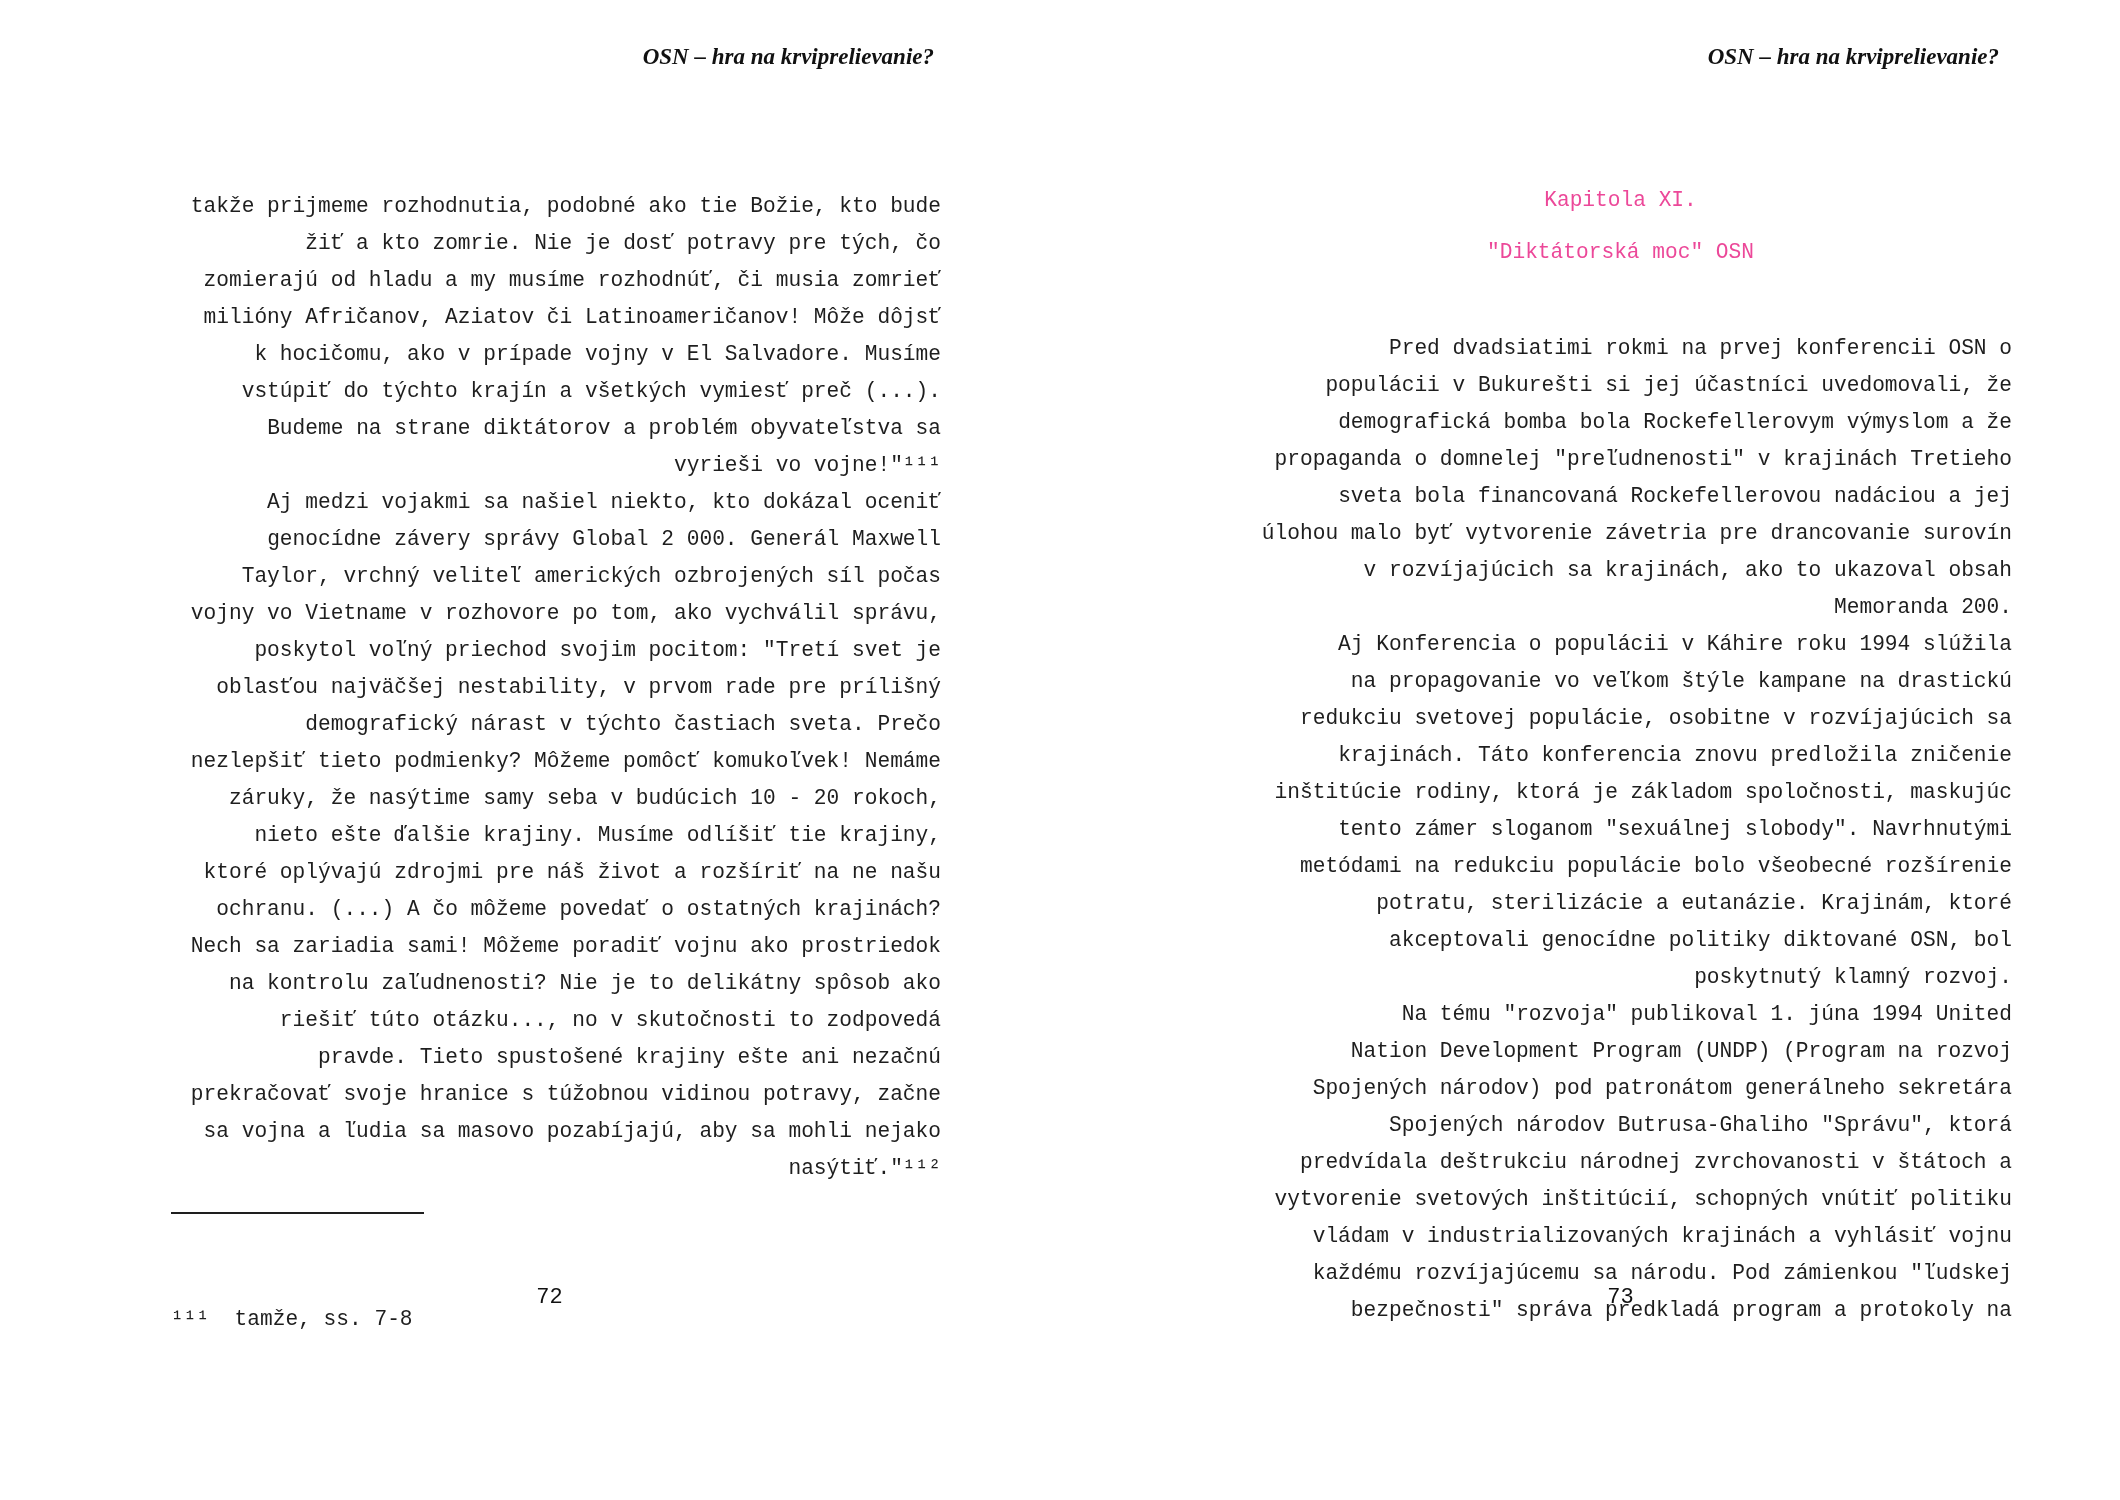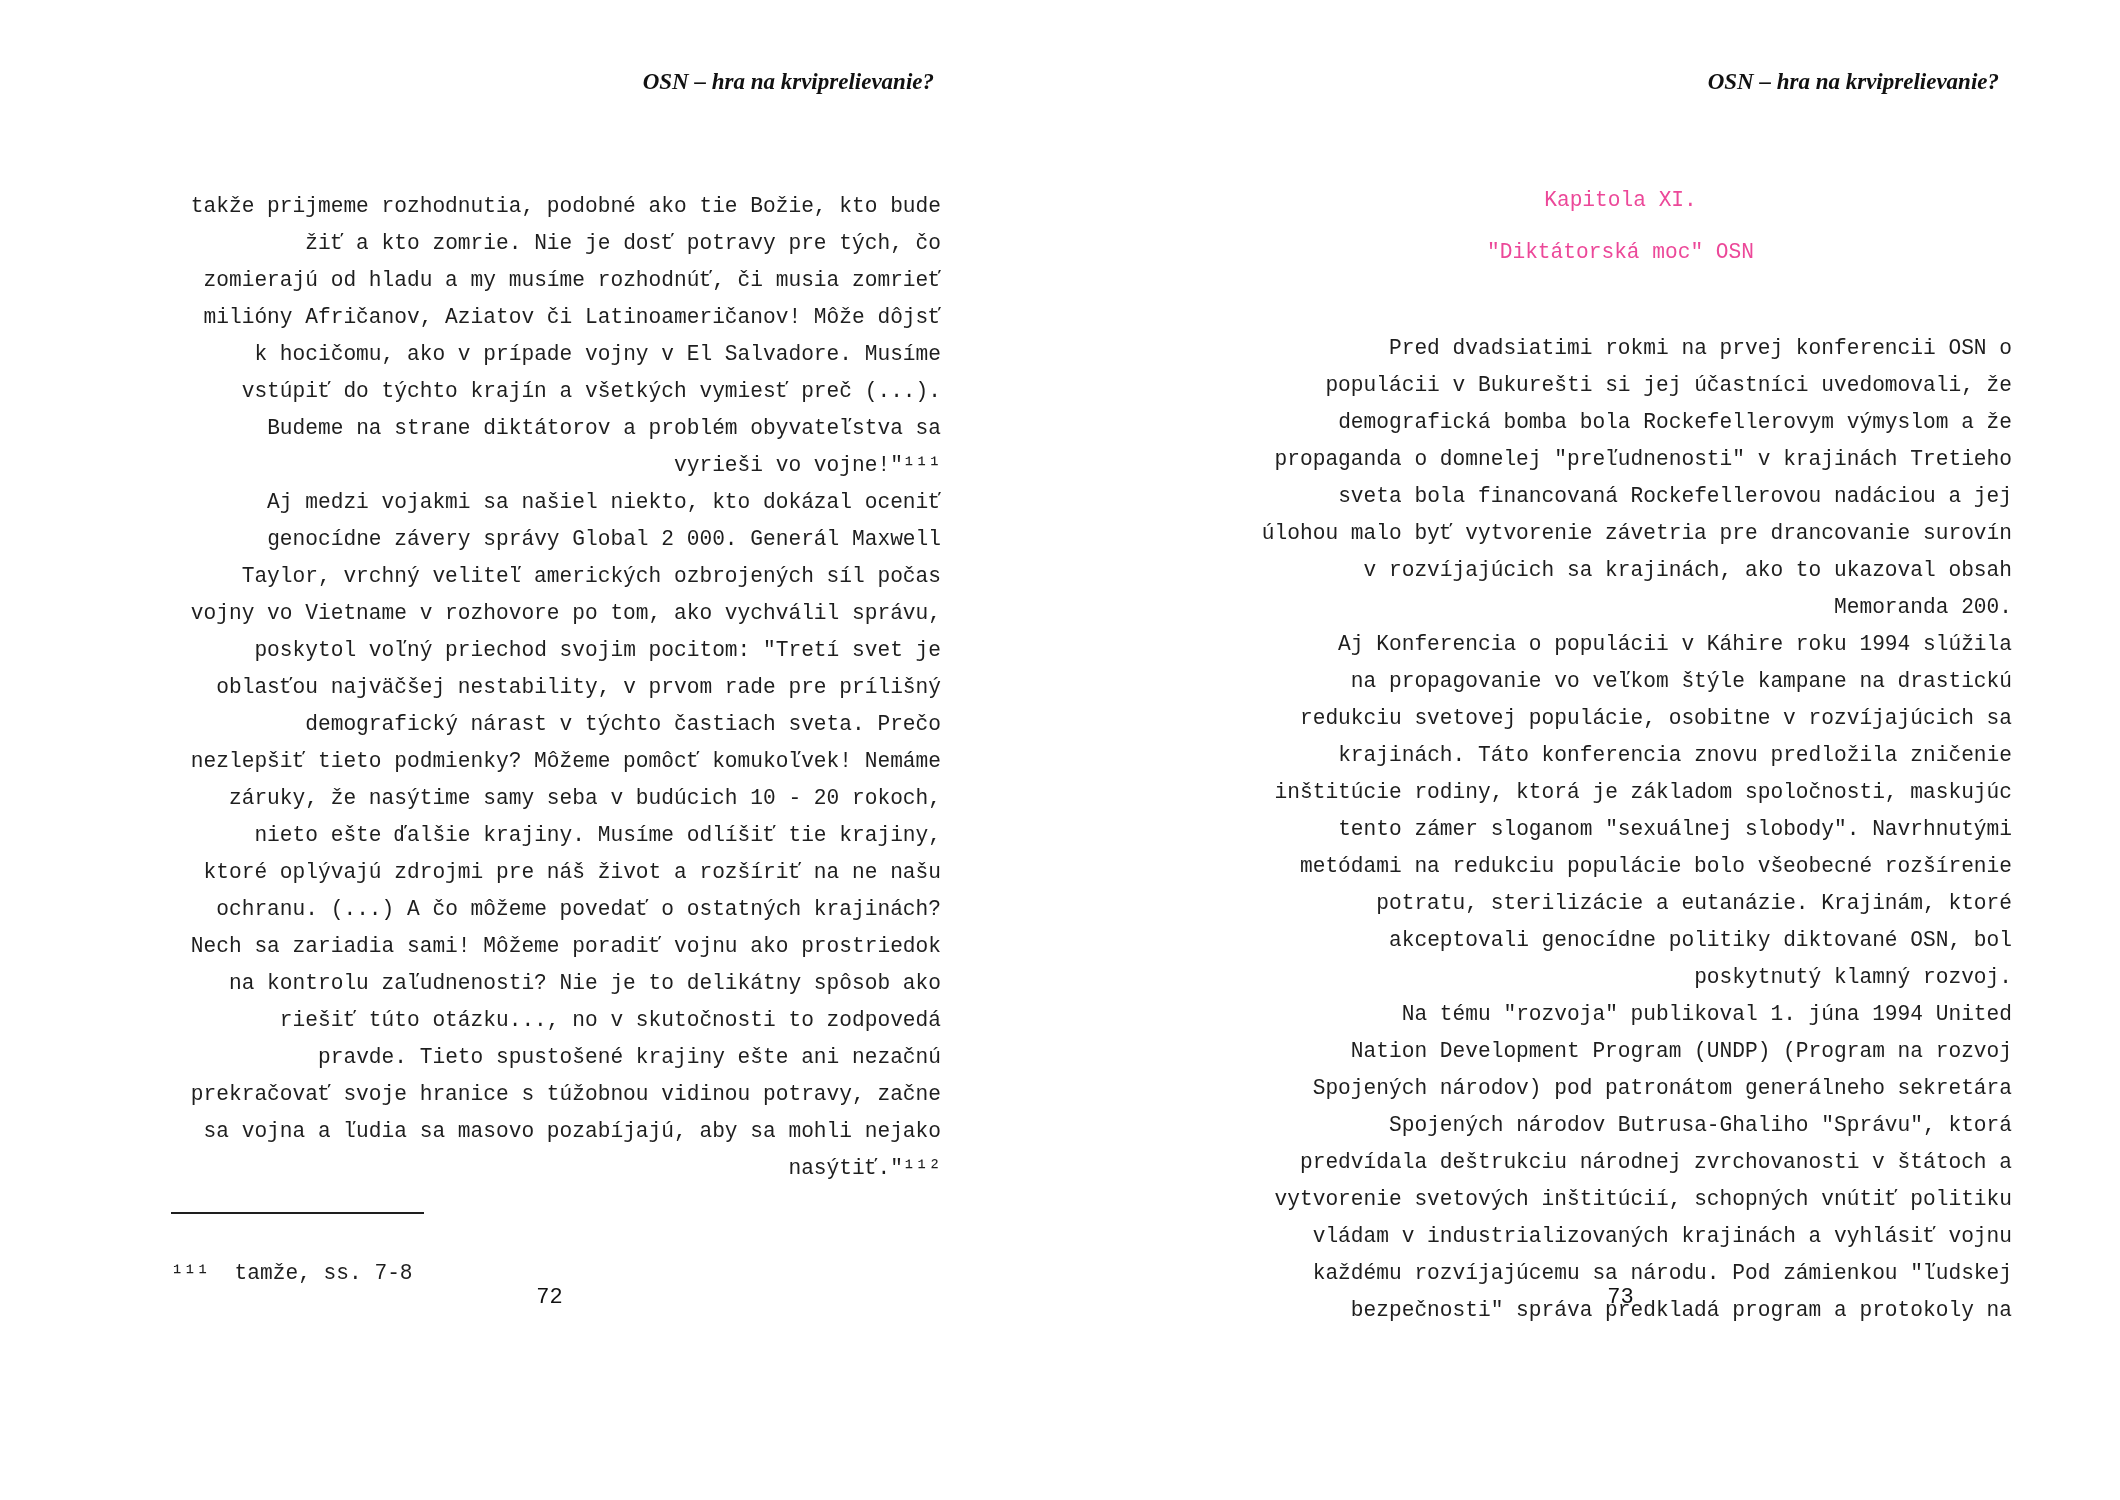--- a/index.html
+++ b/index.html
@@ -28,21 +28,20 @@
   .running-header {
     position: absolute;
     top: 44px;
     font-family: "Liberation Serif", "DejaVu Serif", serif;
     font-style: italic;
     font-weight: bold;
     font-size: 23px;
     color: #111111;
     text-align: right;
     white-space: pre;
-    margin-top: 25px;
   }
   .page-left  .running-header { left: 171px; width: 763px; }
   .page-right .running-header { left: 182px; width: 757px; }
 
   .chapter-heading,
   .chapter-subheading {
     position: absolute;
     left: 182px;
     width: 757px;
     text-align: center;
@@ -72,21 +71,21 @@
     position: absolute;
     left: 171px;
     top: 1212px;
     width: 253px;
     height: 2px;
     background: #1e1e1e;
   }
   .footnotes {
     position: absolute;
     left: 171px;
-    top: 1254px;
+    top: 1300px;
     width: 770px;
     font-size: 21.2px;
     line-height: 38px;
     white-space: pre;
   }
   .footnotes .text-line { height: 38px; }
 
   .page-number {
     position: absolute;
     top: 1285px;

